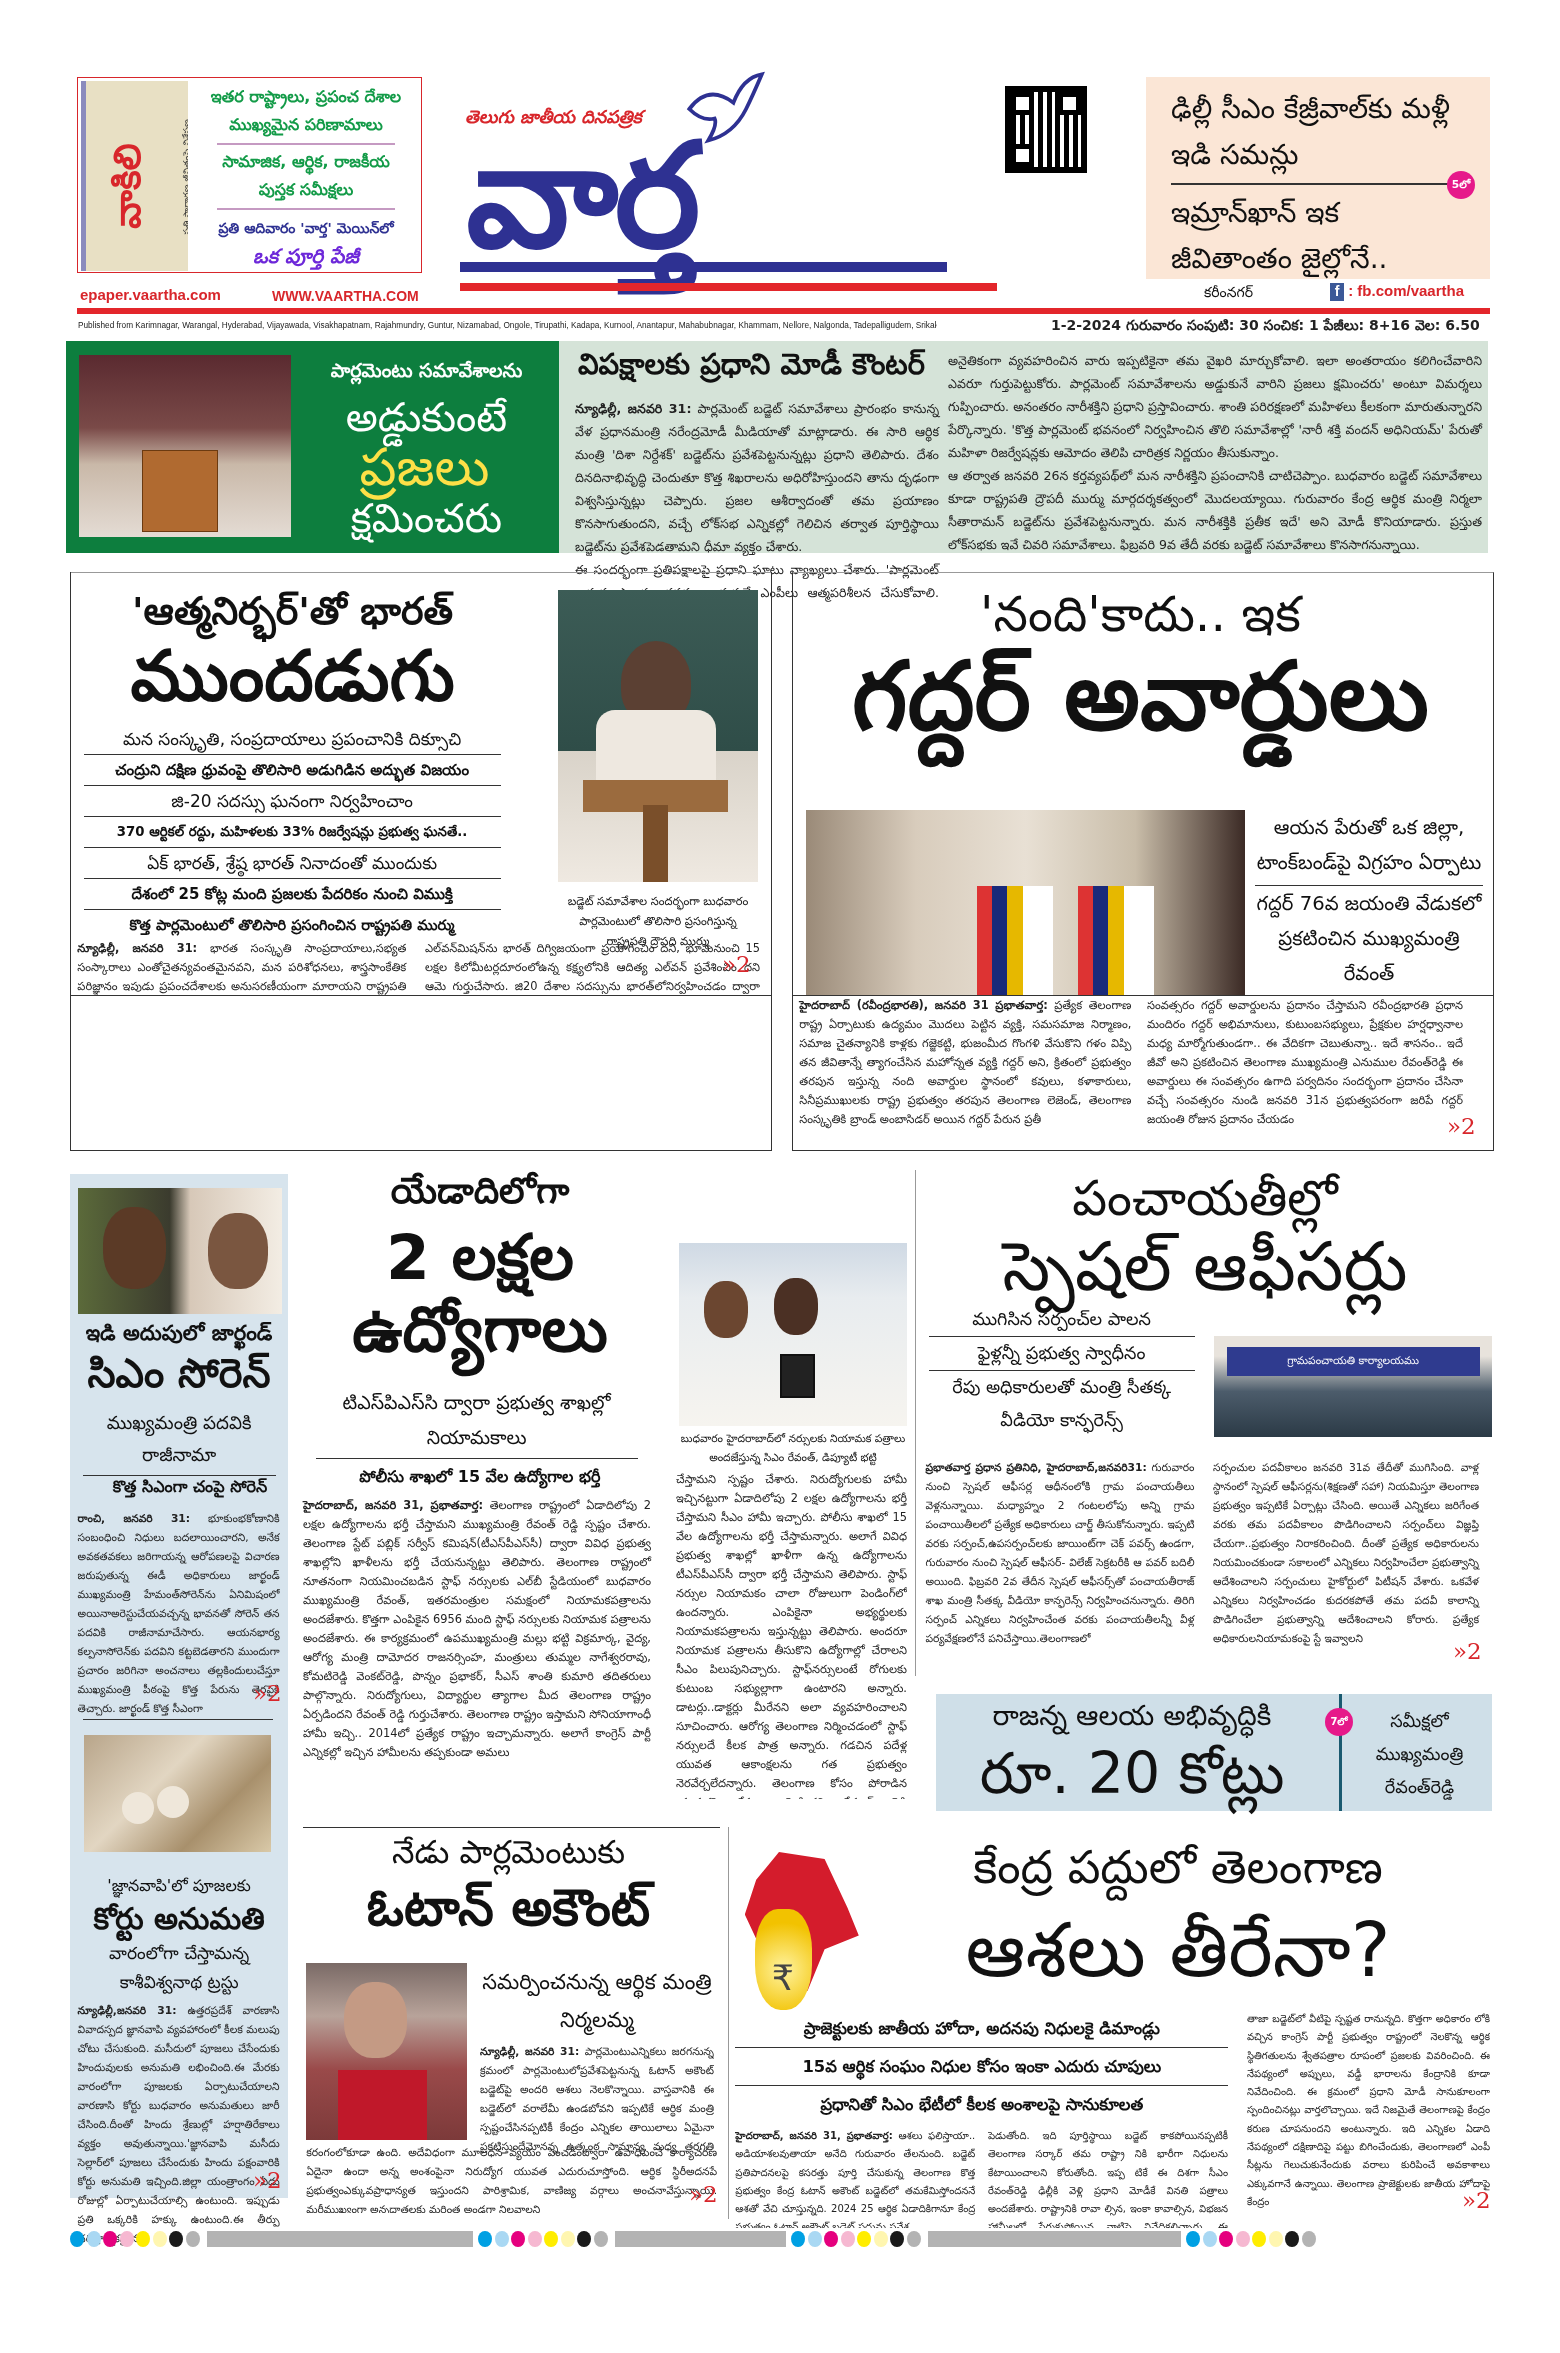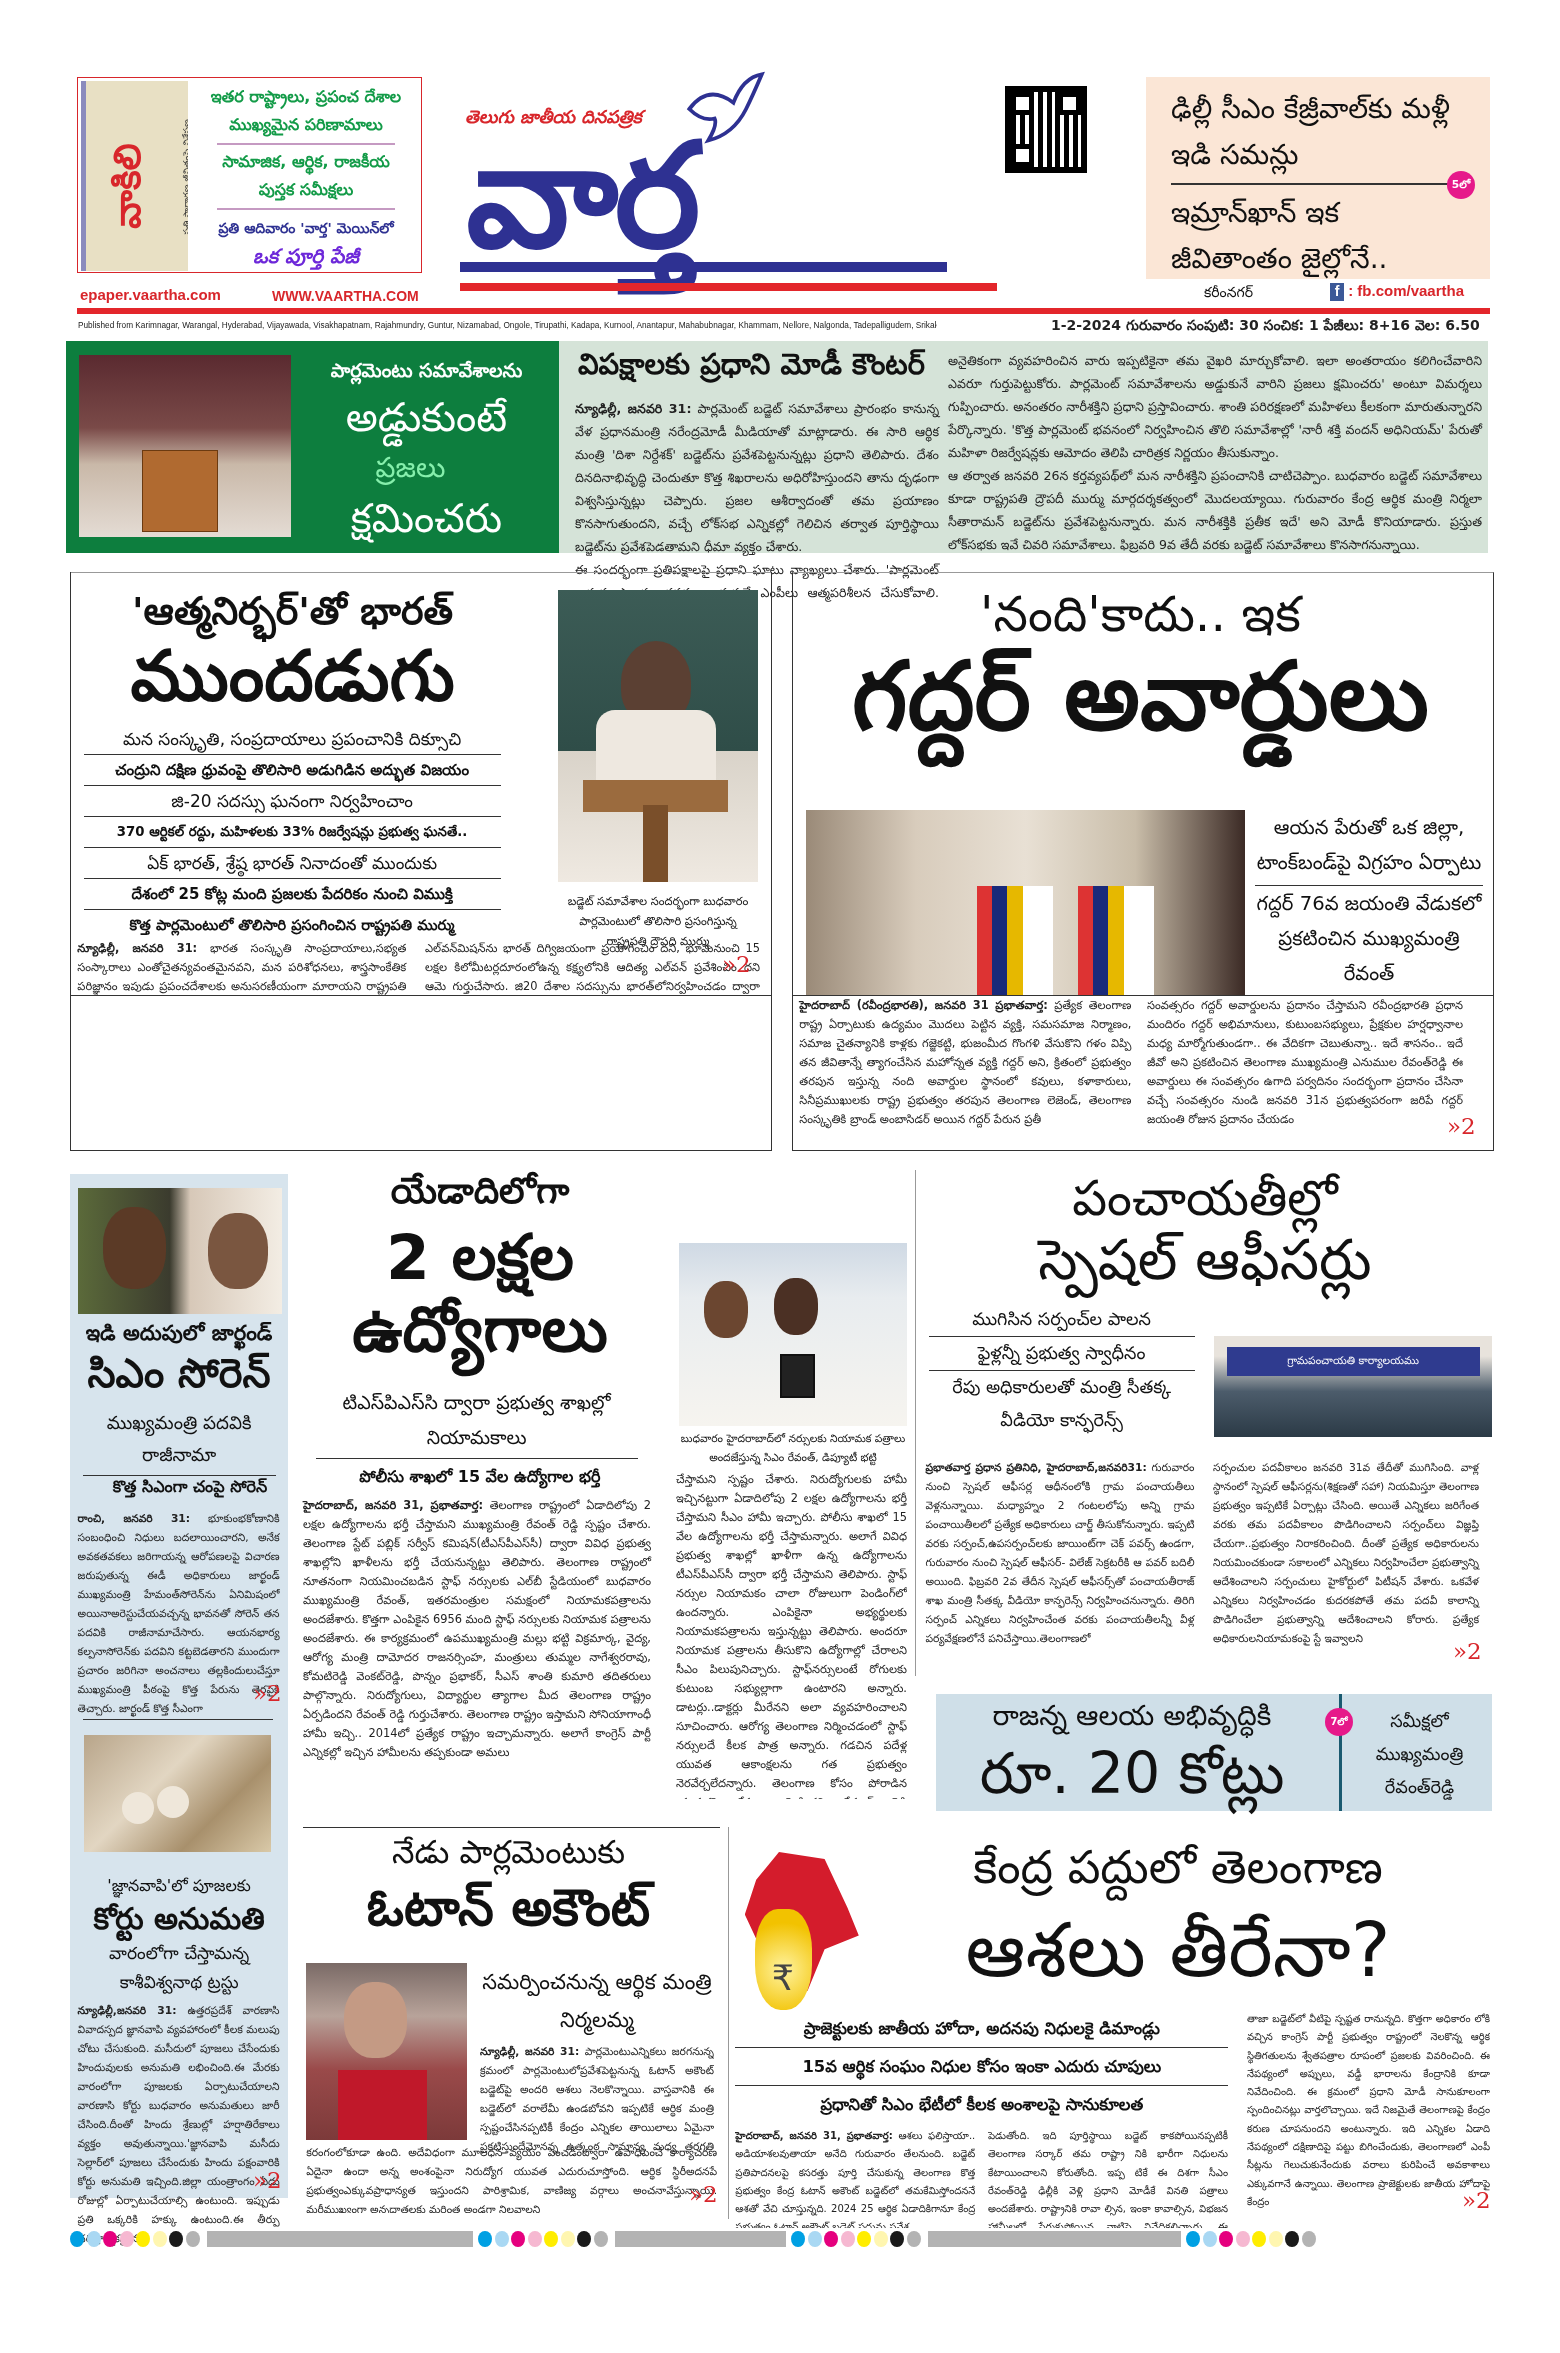--- a/index.html
+++ b/index.html
@@ -71,21 +71,21 @@
 <div class="abs" style="left:78px;top:320px;width:923px;font-family:'Liberation Sans',sans-serif;font-size:8.9px;color:#222;white-space:nowrap;overflow:hidden;transform:scaleX(0.93);transform-origin:left">Published from Karimnagar, Warangal, Hyderabad, Vijayawada, Visakhapatnam, Rajahmundry, Guntur, Nizamabad, Ongole, Tirupathi, Kadapa, Kurnool, Anantapur, Mahabubnagar, Khammam, Nellore, Nalgonda, Tadepalligudem, Srikakulam</div>
 <div class="abs" style="left:1051px;top:317px;font-size:14px;font-weight:bold;color:#222">1-2-2024 గురువారం సంపుటి: 30 సంచిక: 1 పేజీలు: 8+16 వెల: 6.50</div>
 
 <div class="abs" style="left:66px;top:341px;width:1422px;height:212px;background:#d5e3d8">
   <div class="abs" style="left:0;top:0;width:493px;height:212px;background:#0d7e3e">
     <div class="photo" style="left:12.6px;top:14px;width:212px;height:182px;background:linear-gradient(180deg,#5a2a30 0%,#7a4a48 40%,#c9b8a8 60%,#e4dcd4 100%)">
       <div style="position:absolute;left:63px;top:95px;width:76px;height:82px;background:#b06a30;border:1.9px solid #6b3a10"></div>
     </div>
     <div class="center" style="position:absolute;left:234px;top:17.7px;width:253px;color:#fff;font-weight:bold;font-size:19px">పార్లమెంటు సమావేశాలను</div>
     <div class="center" style="position:absolute;left:234px;top:51px;width:253px;color:#fff;font-size:40px;line-height:51px">అడ్డుకుంటే</div>
-    <div class="center" style="position:absolute;left:218px;top:101px;width:253px;color:#86efac;font-size:28px;line-height:51px">ప్రజలు</div>
+    <div class="center" style="position:absolute;left:232px;top:101px;width:253px;color:#fde047;font-size:52px;line-height:51px">ప్రజలు</div>
     <div class="center" style="position:absolute;left:234px;top:152px;width:253px;color:#fff;font-size:40px;line-height:51px">క్షమించరు</div>
   </div>
   <div class="abs" style="left:512px;top:6.3px;width:354px;font-size:29px;font-weight:bold;color:#111">విపక్షాలకు ప్రధాని మోడీ కౌంటర్</div>
   <div class="abs body-text" style="left:509px;top:56px;width:364px;font-size:12.6px;line-height:23px">
     <b>న్యూఢిల్లీ, జనవరి 31:</b>
     <span>పార్లమెంట్ బడ్జెట్ సమావేశాలు ప్రారంభం కానున్న వేళ ప్రధానమంత్రి నరేంద్రమోడీ మీడియాతో మాట్లాడారు. ఈ సారి ఆర్థిక మంత్రి 'దిశా నిర్దేశక్' బడ్జెట్‌ను ప్రవేశపెట్టనున్నట్లు ప్రధాని తెలిపారు. దేశం దినదినాభివృద్ధి చెందుతూ కొత్త శిఖరాలను అధిరోహిస్తుందని తాను దృఢంగా విశ్వసిస్తున్నట్లు చెప్పారు. ప్రజల ఆశీర్వాదంతో తమ ప్రయాణం కొనసాగుతుందని, వచ్చే లోక్‌సభ ఎన్నికల్లో గెలిచిన తర్వాత పూర్తిస్థాయి బడ్జెట్‌ను ప్రవేశపెడతామని ధీమా వ్యక్తం చేశారు.</span>
     <div>ఈ సందర్భంగా ప్రతిపక్షాలపై ప్రధాని ఘాటు వ్యాఖ్యలు చేశారు. 'పార్లమెంట్ కార్యకలాపాలను తరచూ అడ్డుకునే ఎంపీలు ఆత్మపరిశీలన చేసుకోవాలి. ప్రజాస్వామ్యానికి వ్యతిరేకంగా,</div>
   </div>
   <div class="abs body-text" style="left:882px;top:7.6px;width:534px;font-size:12.6px;line-height:23px">
     <div>అనైతికంగా వ్యవహరించిన వారు ఇప్పటికైనా తమ వైఖరి మార్చుకోవాలి. ఇలా అంతరాయం కలిగించేవారిని ఎవరూ గుర్తుపెట్టుకోరు. పార్లమెంట్ సమావేశాలను అడ్డుకునే వారిని ప్రజలు క్షమించరు' అంటూ విమర్శలు గుప్పించారు. అనంతరం నారీశక్తిని ప్రధాని ప్రస్తావించారు. శాంతి పరిరక్షణలో మహిళలు కీలకంగా మారుతున్నారని పేర్కొన్నారు. 'కొత్త పార్లమెంట్ భవనంలో నిర్వహించిన తొలి సమావేశాల్లో 'నారీ శక్తి వందన్ అధినియమ్' పేరుతో మహిళా రిజర్వేషన్లకు ఆమోదం తెలిపి చారిత్రక నిర్ణయం తీసుకున్నాం.</div>
@@ -194,21 +194,21 @@
     <b>హైదరాబాద్, జనవరి 31, ప్రభాతవార్త:</b>
     <span>తెలంగాణ రాష్ట్రంలో ఏడాదిలోపు 2 లక్షల ఉద్యోగాలను భర్తీ చేస్తామని ముఖ్యమంత్రి రేవంత్ రెడ్డి స్పష్టం చేశారు. తెలంగాణ స్టేట్ పబ్లిక్ సర్వీస్ కమిషన్(టీఎస్‌పీఎస్‌సీ) ద్వారా వివిధ ప్రభుత్వ శాఖల్లోని ఖాళీలను భర్తీ చేయనున్నట్టు తెలిపారు. తెలంగాణ రాష్ట్రంలో నూతనంగా నియమించబడిన స్టాఫ్ నర్సులకు ఎల్‌బీ స్టేడియంలో బుధవారం ముఖ్యమంత్రి రేవంత్, ఇతరమంత్రుల సమక్షంలో నియామకపత్రాలను అందజేశారు. కొత్తగా ఎంపికైన 6956 మంది స్టాఫ్ నర్సులకు నియామక పత్రాలను అందజేశారు. ఈ కార్యక్రమంలో ఉపముఖ్యమంత్రి మల్లు భట్టి విక్రమార్క, వైద్య, ఆరోగ్య మంత్రి దామోదర రాజనర్సింహ, మంత్రులు తుమ్మల నాగేశ్వరరావు, కోమటిరెడ్డి వెంకట్‌రెడ్డి, పొన్నం ప్రభాకర్, సీఎస్ శాంతి కుమారి తదితరులు పాల్గొన్నారు. నిరుద్యోగులు, విద్యార్థుల త్యాగాల మీద తెలంగాణ రాష్ట్రం ఏర్పడిందని రేవంత్ రెడ్డి గుర్తుచేశారు. తెలంగాణ రాష్ట్రం ఇస్తామని సోనియాగాంధీ హామీ ఇచ్చి.. 2014లో ప్రత్యేక రాష్ట్రం ఇచ్చామన్నారు. అలాగే కాంగ్రెస్ పార్టీ ఎన్నికల్లో ఇచ్చిన హామీలను తప్పకుండా అమలు</span>
   </div>
   <div class="abs body-text" style="left:373px;top:300px;width:231px;font-size:11.4px;line-height:19px;height:329px;overflow:hidden">
     <span>చేస్తామని స్పష్టం చేశారు. నిరుద్యోగులకు హామీ ఇచ్చినట్టుగా ఏడాదిలోపు 2 లక్షల ఉద్యోగాలను భర్తీ చేస్తామని సీఎం హామీ ఇచ్చారు. పోలీసు శాఖలో 15 వేల ఉద్యోగాలను భర్తీ చేస్తామన్నారు. అలాగే వివిధ ప్రభుత్వ శాఖల్లో ఖాళీగా ఉన్న ఉద్యోగాలను టీఎస్‌పీఎస్‌సీ ద్వారా భర్తీ చేస్తామని తెలిపారు. స్టాఫ్ నర్సుల నియామకం చాలా రోజులుగా పెండింగ్‌లో ఉందన్నారు. ఎంపికైనా అభ్యర్థులకు నియామకపత్రాలను ఇస్తున్నట్టు తెలిపారు. అందరూ నియామక పత్రాలను తీసుకొని ఉద్యోగాల్లో చేరాలని సీఎం పిలుపునిచ్చారు. స్టాఫ్‌నర్సులంటే రోగులకు కుటుంబ సభ్యుల్లాగా ఉంటారని అన్నారు. డాటర్లు..డాక్టర్లు మీరేనని అలా వ్యవహరించాలని సూచించారు. ఆరోగ్య తెలంగాణ నిర్మించడంలో స్టాఫ్ నర్సులదే కీలక పాత్ర అన్నారు. గడచిన పదేళ్ల యువత ఆకాంక్షలను గత ప్రభుత్వం నెరవేర్చలేదన్నారు. తెలంగాణ కోసం పోరాడిన యువతపై కేసులు పెట్టిందని రేవంత్ రెడ్డి మండిపడ్డారు. కేసీఆర్ కుమార్తెను ప్రజలు ఓడిస్తే వెంటనే ఎమ్మెల్సీ పదవి ఇచ్చారని.. తెలంగాణ కోసం పోరాడిన వారి ఉద్యోగాల గురించి మాత్రం పట్టించుకోలేదన్నారు. కాంగ్రెస్ ఇచ్చిన హామీలను నెరవేరుస్తుందన్నారు. ఇప్పటికే భాగంగా కొత్తగా ఛైర్మన్‌తోపాటు సభ్యులను నియమించామని.. రాష్ట్రంలోని ప్రభుత్వ శాఖల్లో ఖాళీగా ఉన్న ఉద్యోగాలను భర్తీ చేయనున్నట్టు తెలిపారు.</span>
   </div>
 </div>
 
 <div class="abs" style="left:915px;top:1170px;width:578px;height:506px;border-left:1.3px solid #999">
   <div class="abs center" style="left:0;top:0;width:578px;font-size:49px">పంచాయతీల్లో</div>
-  <div class="abs center" style="left:0;top:57px;width:578px;font-size:56px">స్పెషల్ ఆఫీసర్లు</div>
+  <div class="abs center" style="left:0;top:57px;width:578px;font-size:68px">స్పెషల్ ఆఫీసర్లు</div>
   <div class="abs center" style="left:12.6px;top:133px;width:266px;font-size:17.7px;line-height:33px">
     <div style="border-bottom:1.3px solid #333">ముగిసిన సర్పంచ్‌ల పాలన</div>
     <div style="border-bottom:1.3px solid #333">ఫైళ్లన్నీ ప్రభుత్వ స్వాధీనం</div>
     <div>రేపు అధికారులతో మంత్రి సీతక్క వీడియో కాన్ఫరెన్స్</div>
   </div>
   <div class="photo" style="left:298px;top:166px;width:278px;height:101px;background:linear-gradient(180deg,#e8e3dc 0%,#e8e3dc 20%,#4c5c6b 55%,#2b3a46 100%)">
     <div style="position:absolute;left:12.6px;top:11.4px;width:253px;height:28.4px;background:#2f3b8f;color:#fff;font-size:10.7px;text-align:center;line-height:28.4px">గ్రామపంచాయతి కార్యాలయము</div>
   </div>
   <div class="abs body-text" style="left:9.5px;top:288px;width:269px;font-size:10.7px;line-height:19px">
     <b>ప్రభాతవార్త ప్రధాన ప్రతినిధి, హైదరాబాద్,జనవరి31:</b>

